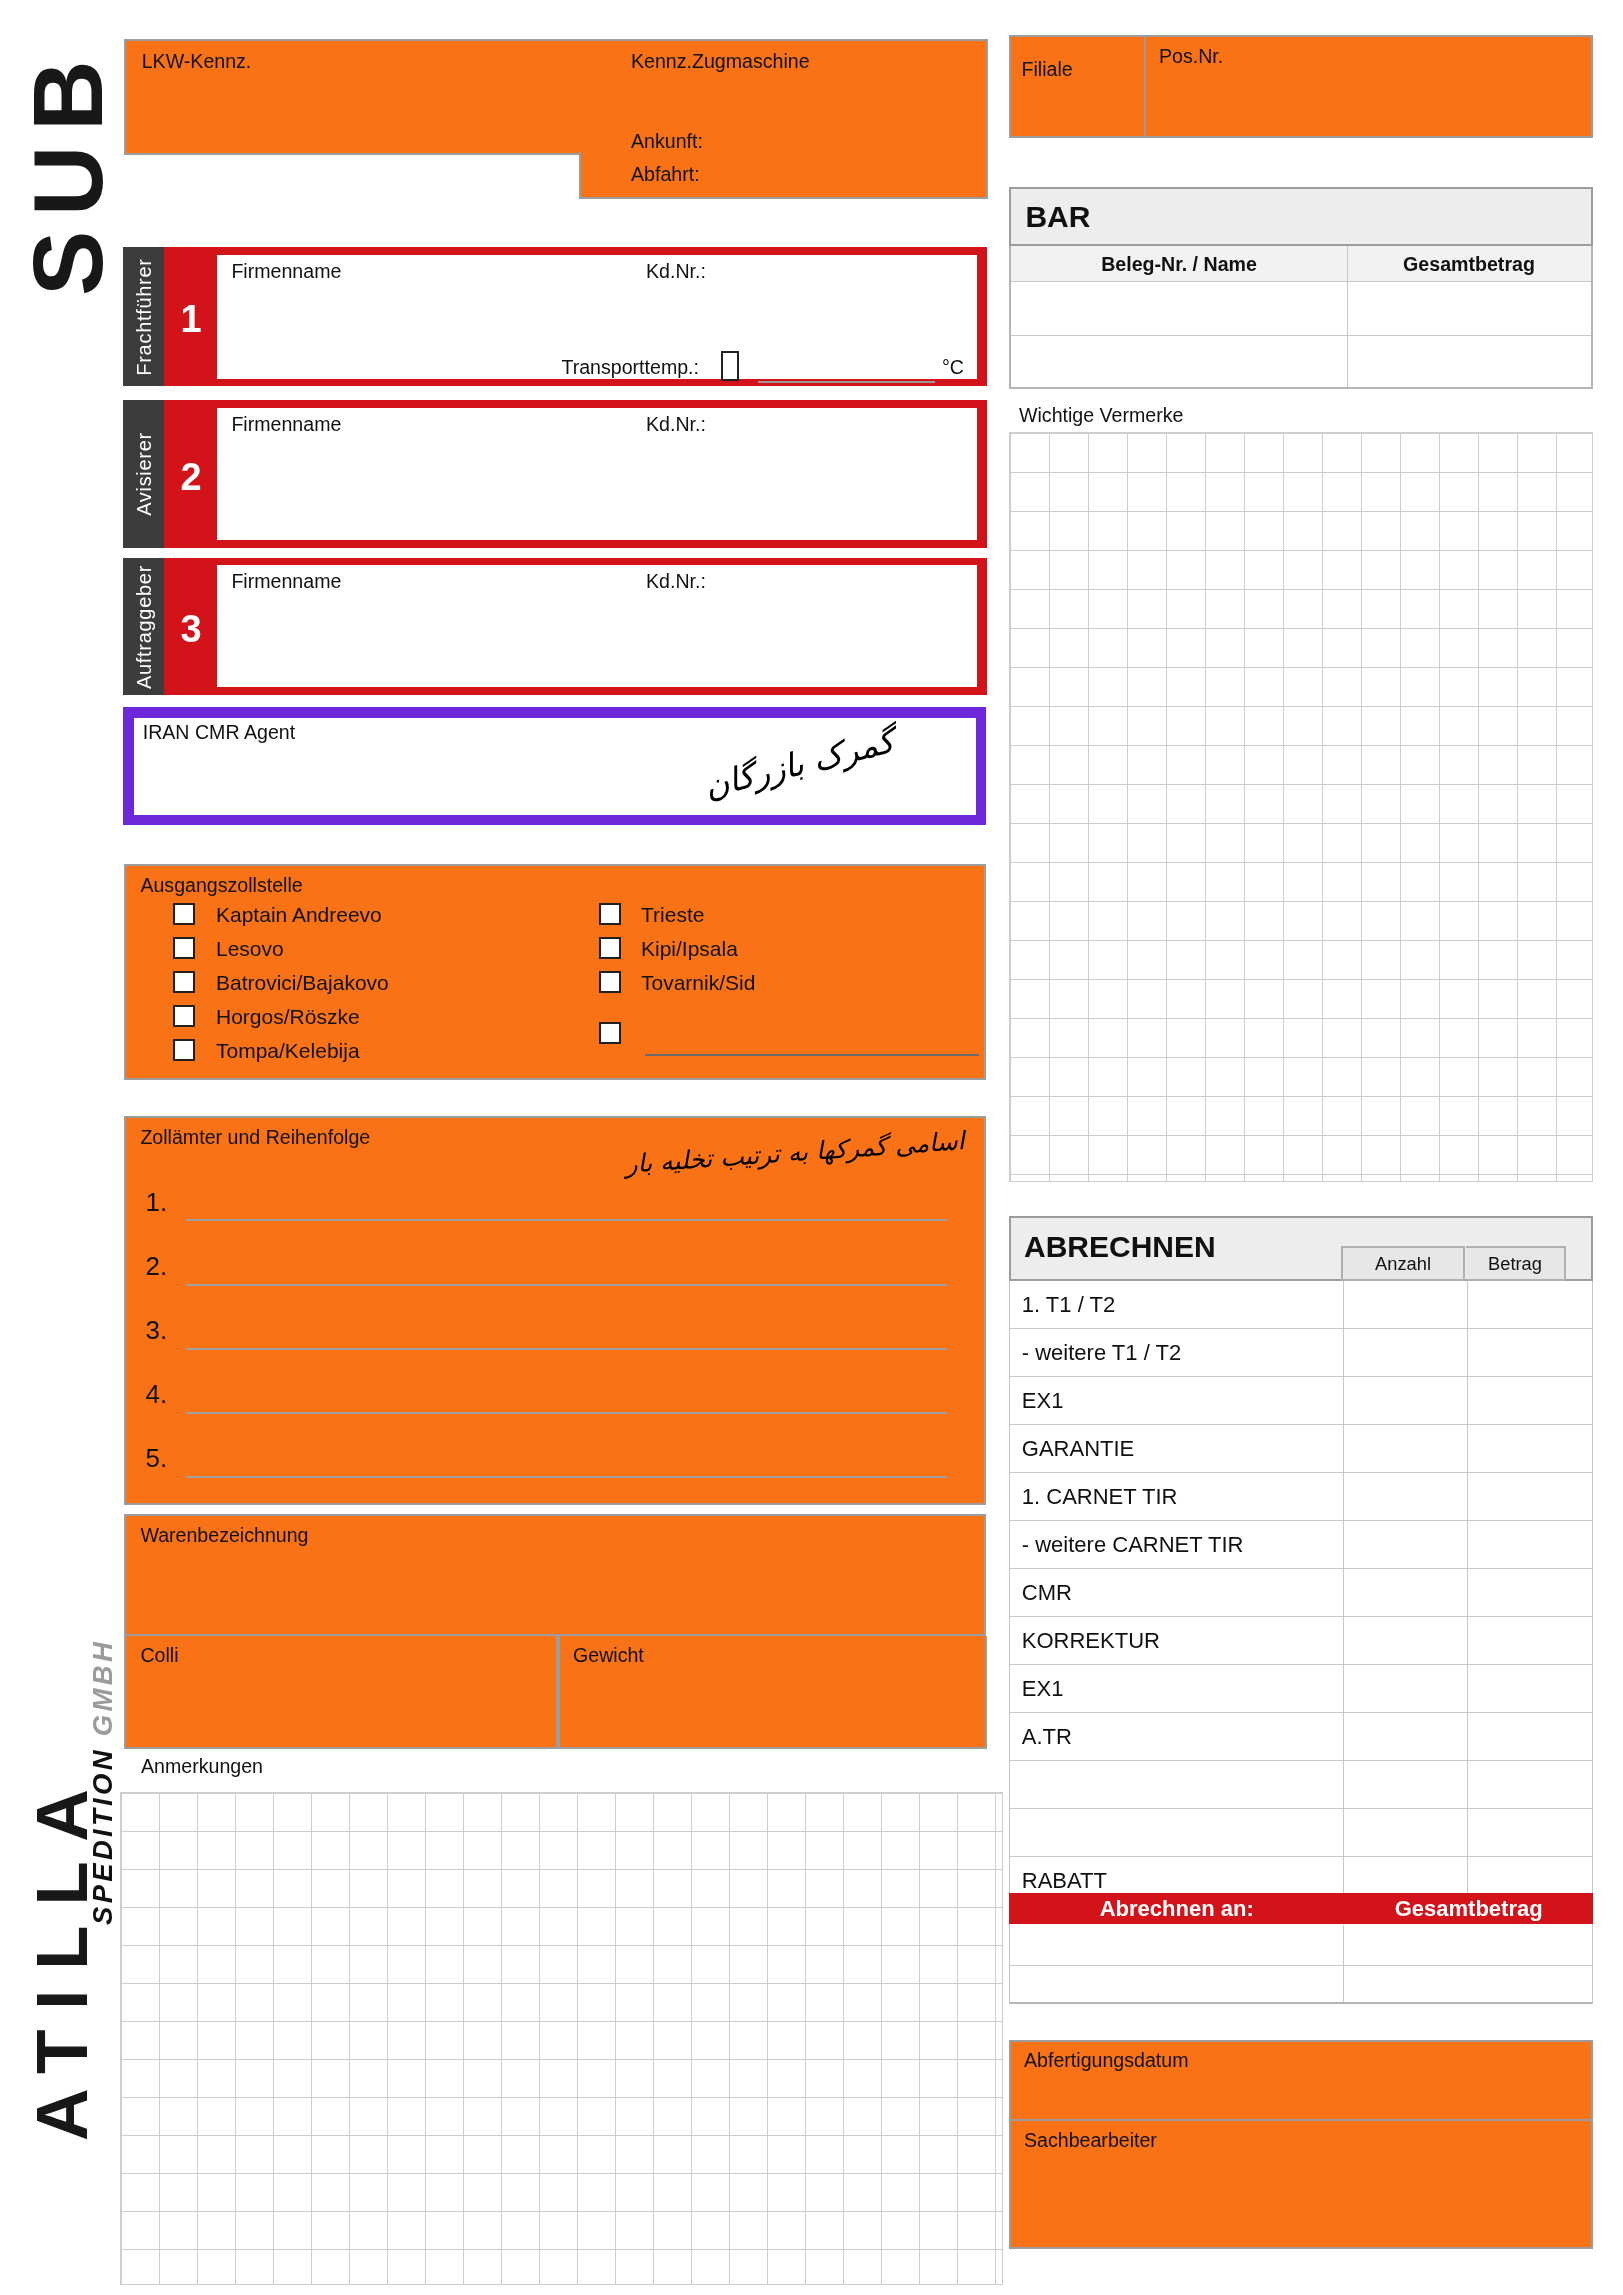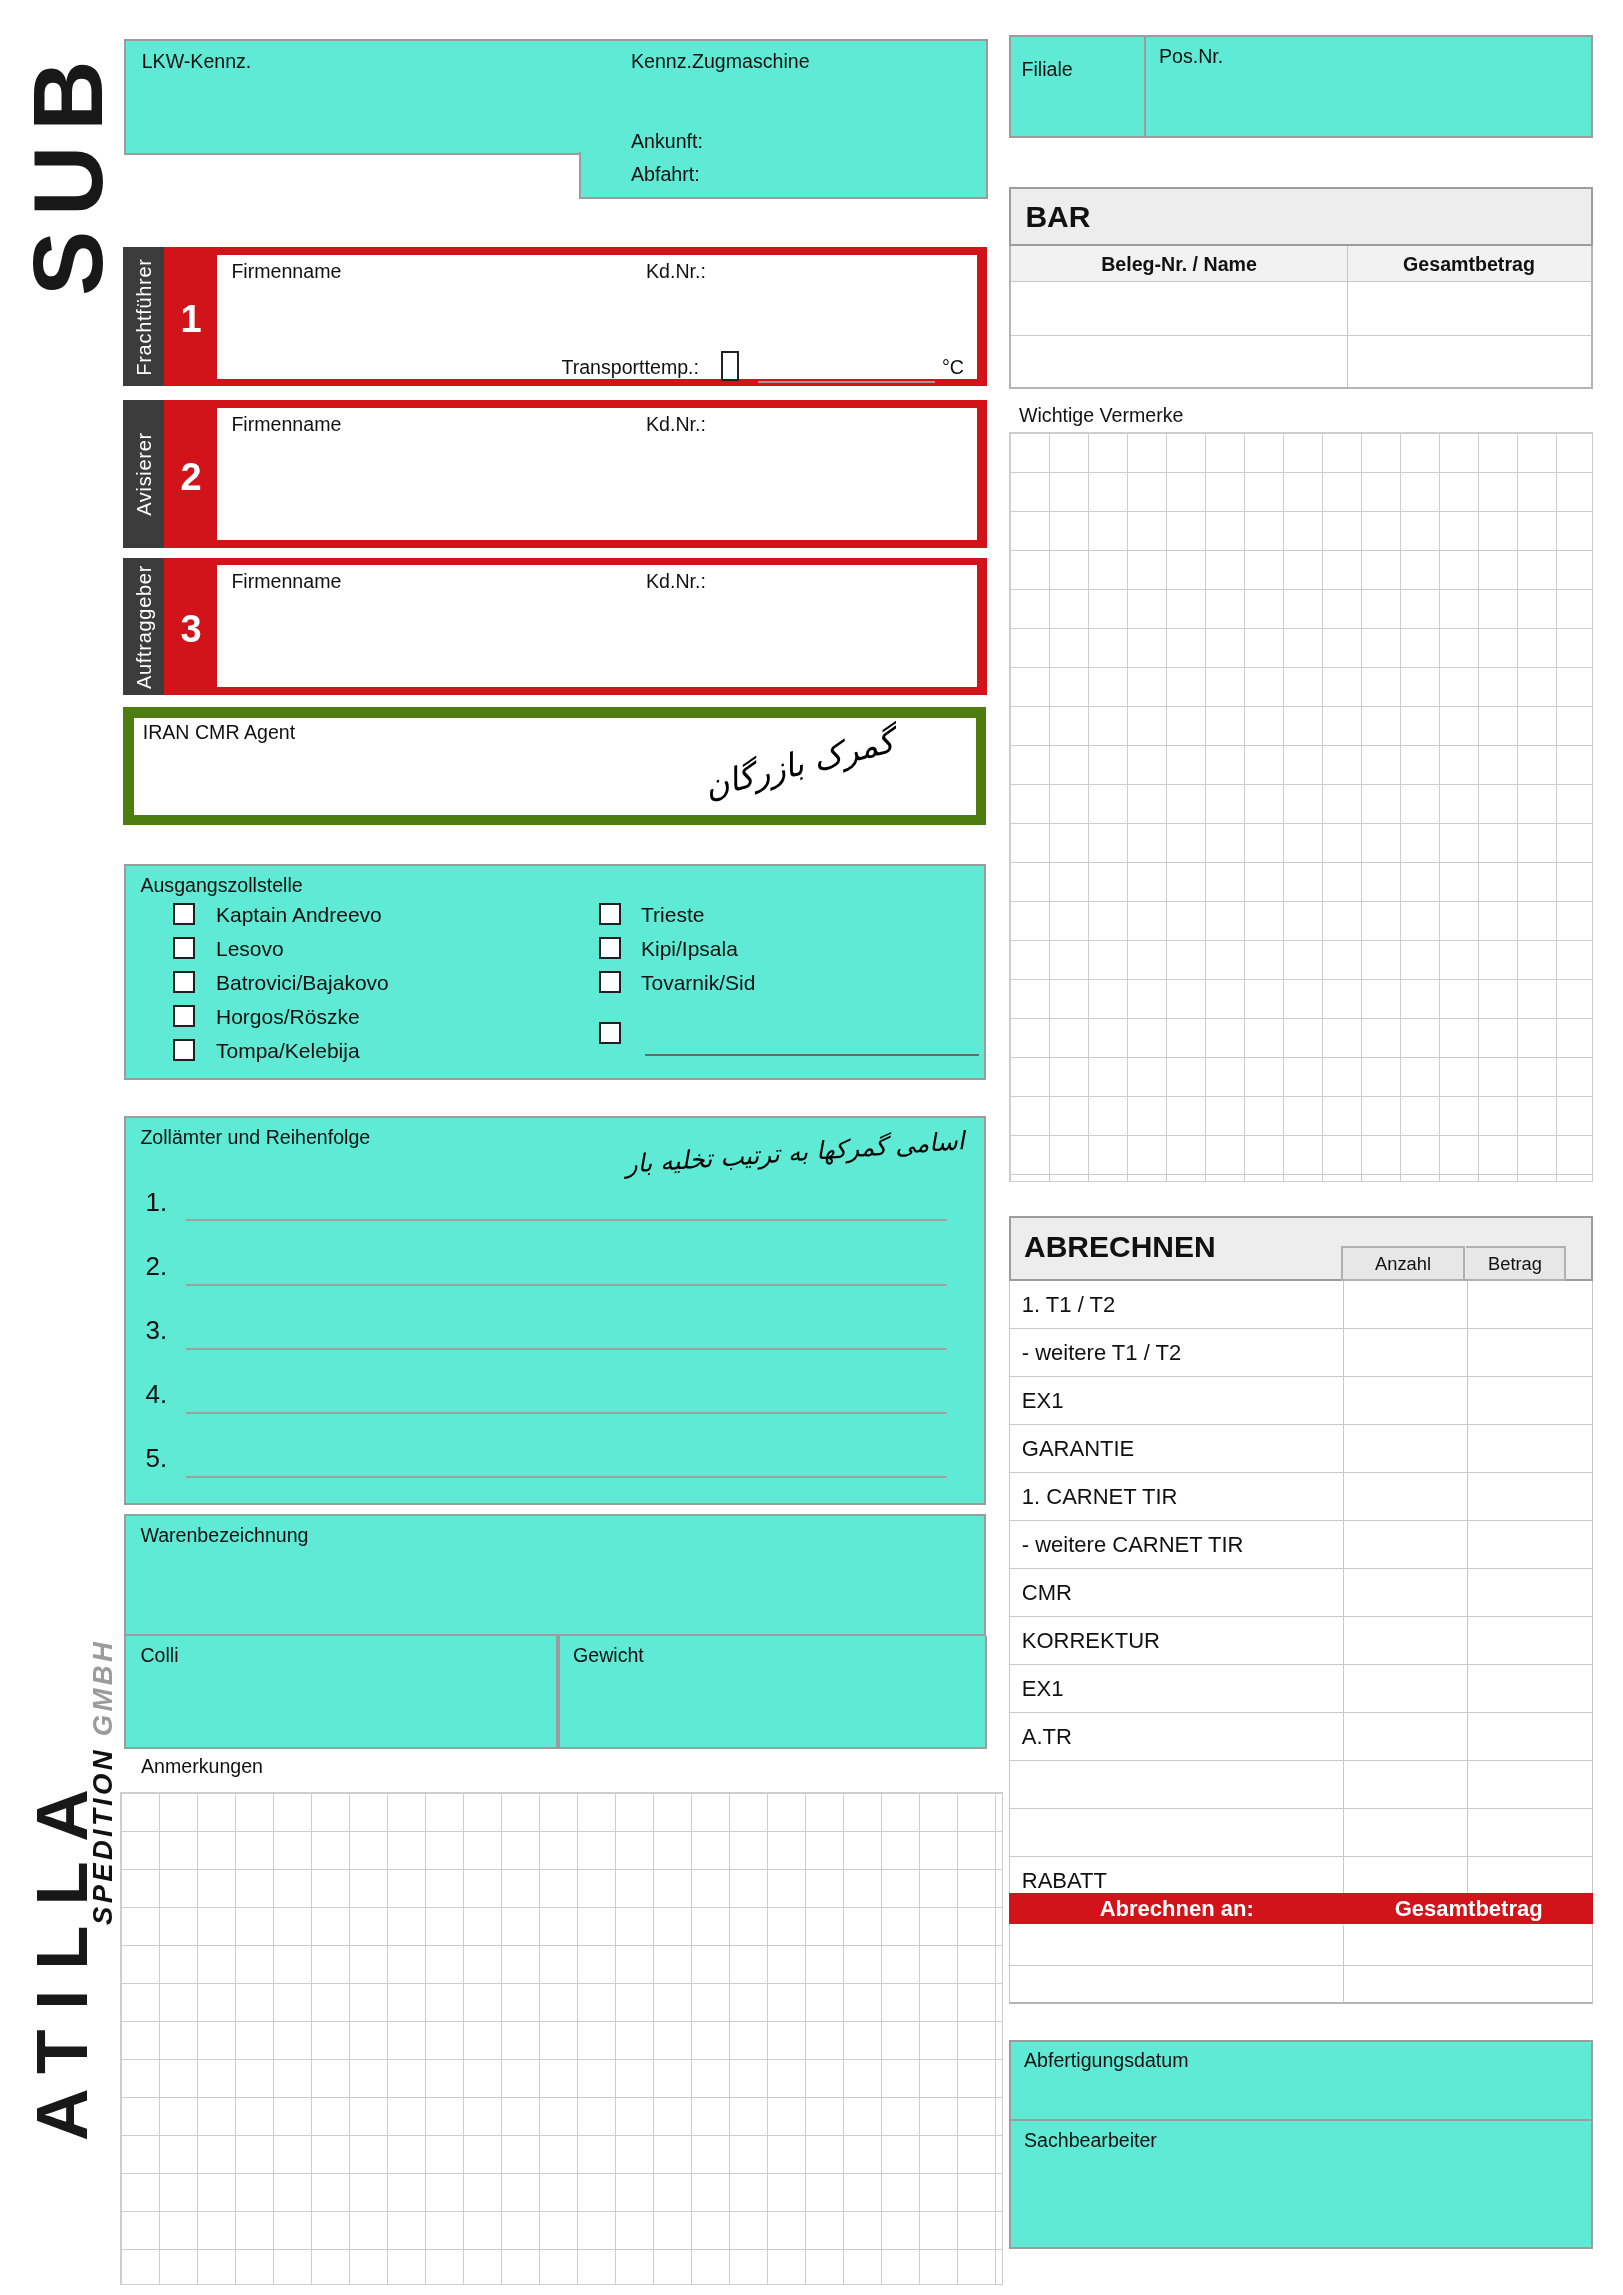--- a/index.html
+++ b/index.html
@@ -1,19 +1,19 @@
 <!DOCTYPE html>
 <html style="font-size:10.5px"><head>
 <meta charset="utf-8">
 <style>
   html,body{margin:0;padding:0;background:#fff;}
   #page{position:relative;width:1623px;height:2295px;background:#ffffff;overflow:hidden;
         font-family:"Liberation Sans",sans-serif;color:#111;}
   .abs{position:absolute;}
-  .box{position:absolute;border:2.6px solid #9c9c9c;background:#5eead4;box-sizing:border-box;}
+  .box{position:absolute;border:2.6px solid #9c9c9c;background:#f97316;box-sizing:border-box;}
   .lbl{font-size:19.6px;color:#111;white-space:nowrap;}
   .rot{position:absolute;transform-origin:0 0;transform:rotate(-90deg);white-space:nowrap;}
   .vbar{position:absolute;background:#3c3c3c;}
   .vbar span{position:absolute;top:50%;left:50%;transform:translate(-50%,-50%) rotate(-90deg);
              color:#fff;font-size:20px;white-space:nowrap;letter-spacing:0.7px;}
   .red{position:absolute;background:#d2141a;}
   .inner{position:absolute;background:#fff;}
   .num{position:absolute;color:#fff;font-size:38px;font-weight:bold;text-align:center;width:54px;}
   .cb{position:absolute;width:22px;height:22px;border:2px solid #1f1f1f;background:#fff;box-sizing:border-box;}
   .grid{position:absolute;background:
@@ -93,21 +93,21 @@
   <div class="vbar" style="left:123px;top:558px;width:41px;height:137px;">
     <span>Auftraggeber</span>
   </div>
   <div class="red" style="left:164px;top:558px;width:823px;height:137px;"></div>
   <div class="num" style="left:164px;top:608px;">3</div>
   <div class="inner" style="left:217px;top:565px;width:760px;height:122px;">
     <span class="lbl" style="position:absolute;left:14.4px;top:5.2px;">Firmenname</span>
     <span class="lbl" style="position:absolute;left:429px;top:5.2px;">Kd.Nr.:</span>
   </div>
 
-  <div class="abs" style="left:123px;top:707px;width:863px;height:118px;background:#4d7c0f;text-align:right;">
+  <div class="abs" style="left:123px;top:707px;width:863px;height:118px;background:#6d28d9;text-align:right;">
     <div style="position:absolute;left:10.5px;top:10.5px;right:10.5px;bottom:10.5px;background:#fff;">
       <span class="lbl" style="position:absolute;left:9.2px;top:3.9px;">IRAN CMR Agent</span>
       <span class="hand" dir="rtl" style="position:absolute;right:79px;top:26px;font-size:33px;transform:rotate(-14deg);">گمرک بازرگان</span>
     </div>
   </div>
 
   <div class="box" style="left:124px;top:864px;width:862px;height:216px;">
     <span class="lbl" style="position:absolute;left:14.4px;top:7.9px;">Ausgangszollstelle</span>
 
     <div class="cb" style="left:47px;top:37px;"></div>

